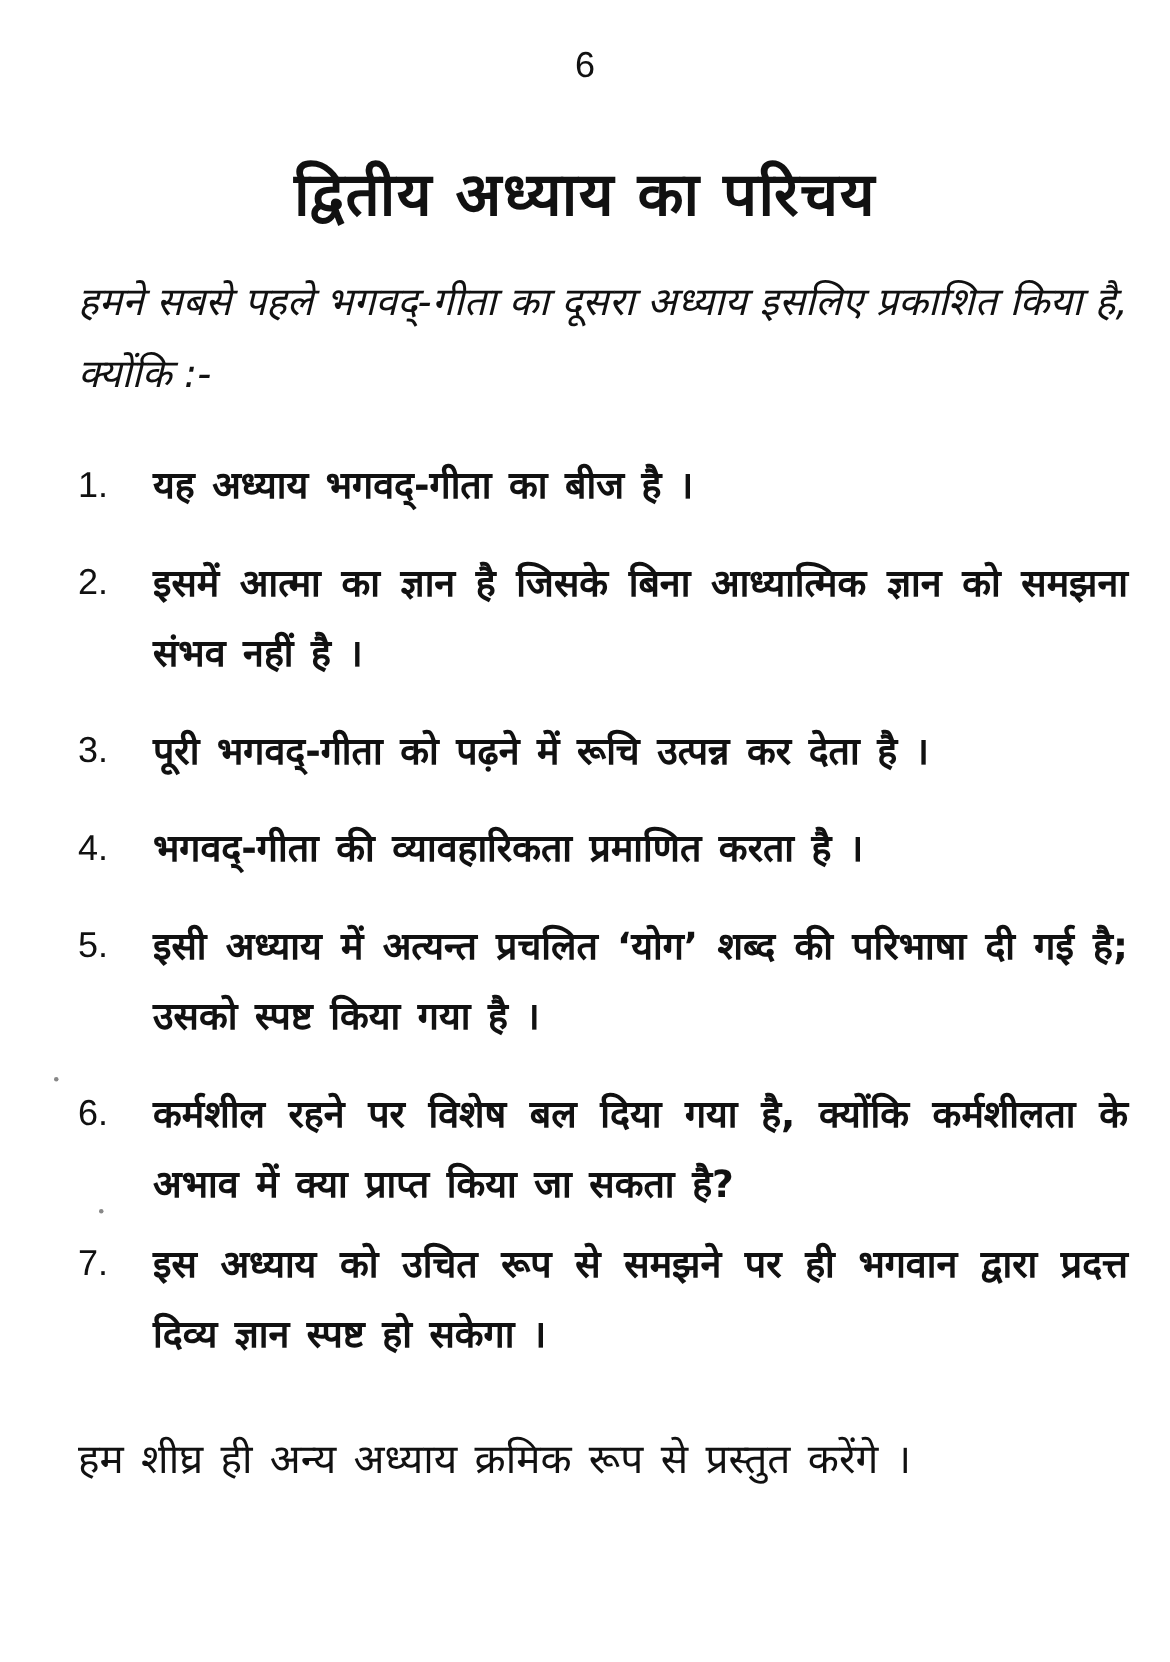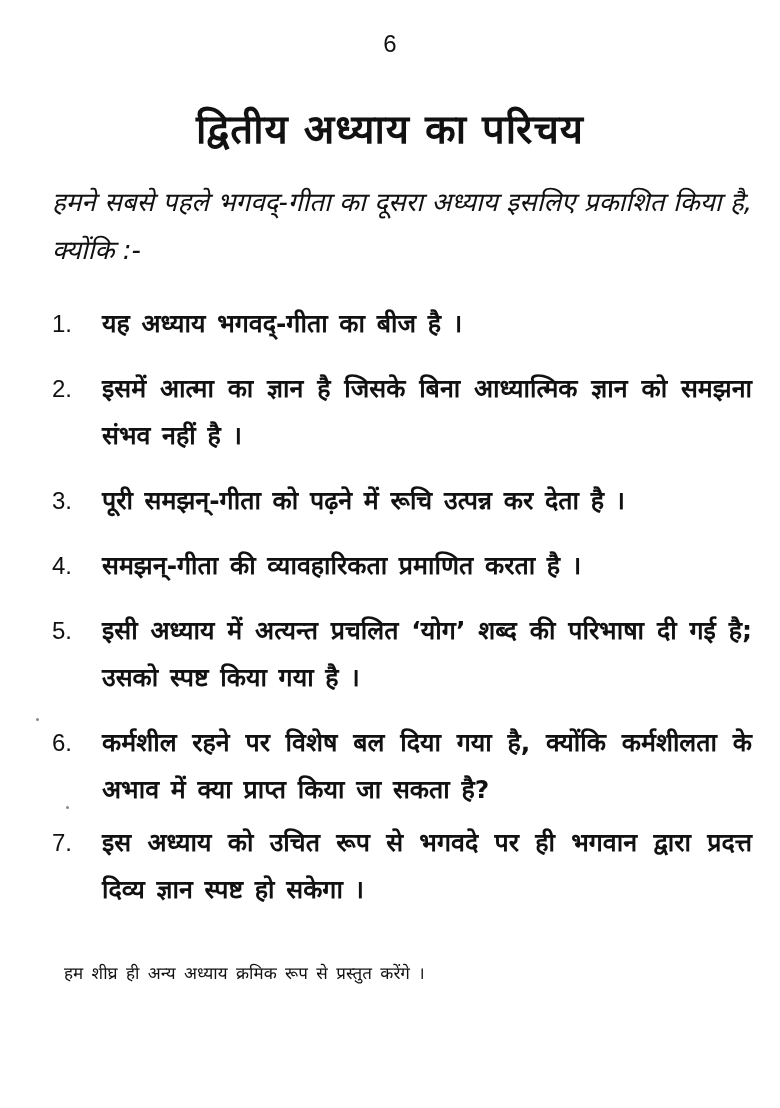--- a/index.html
+++ b/index.html
@@ -71,23 +71,23 @@
     .item-text {
       flex: 1;
       text-align: justify;
       text-align-last: left;
       word-spacing: 3px;
       font-weight: bold;
     }
     .closing {
       position: absolute;
       top: 950px;
-      left: 64px;
+      left: 52px;
       width: 700px;
-      font-size: 17px;
+      font-size: 27px;
       line-height: 47px;
       word-spacing: 3px;
     }
     .speck {
       position: absolute;
       width: 3px;
       height: 3px;
       background: #888;
       border-radius: 50%;
     }
@@ -105,36 +105,36 @@
   <li class="list-item">
     <span class="item-num">1.</span>
     <span class="item-text">यह अध्याय भगवद्-गीता का बीज है ।</span>
   </li>
   <li class="list-item">
     <span class="item-num">2.</span>
     <span class="item-text">इसमें आत्मा का ज्ञान है जिसके बिना आध्यात्मिक ज्ञान को समझना संभव नहीं है ।</span>
   </li>
   <li class="list-item">
     <span class="item-num">3.</span>
-    <span class="item-text">पूरी समझन्-गीता को पढ़ने में रूचि उत्पन्न कर देता है ।</span>
+    <span class="item-text">पूरी भगवद्-गीता को पढ़ने में रूचि उत्पन्न कर देता है ।</span>
   </li>
   <li class="list-item">
     <span class="item-num">4.</span>
-    <span class="item-text">समझन्-गीता की व्यावहारिकता प्रमाणित करता है ।</span>
+    <span class="item-text">भगवद्-गीता की व्यावहारिकता प्रमाणित करता है ।</span>
   </li>
   <li class="list-item">
     <span class="item-num">5.</span>
     <span class="item-text">इसी अध्याय में अत्यन्त प्रचलित ‘योग’ शब्द की परिभाषा दी गई है; उसको स्पष्ट किया गया है ।</span>
   </li>
   <li class="list-item" style="margin-bottom:6px;">
     <span class="item-num">6.</span>
     <span class="item-text">कर्मशील रहने पर विशेष बल दिया गया है, क्योंकि कर्मशीलता के अभाव में क्या प्राप्त किया जा सकता है?</span>
   </li>
   <li class="list-item">
     <span class="item-num">7.</span>
-    <span class="item-text">इस अध्याय को उचित रूप से भगवदे पर ही भगवान द्वारा प्रदत्त दिव्य ज्ञान स्पष्ट हो सकेगा ।</span>
+    <span class="item-text">इस अध्याय को उचित रूप से समझने पर ही भगवान द्वारा प्रदत्त दिव्य ज्ञान स्पष्ट हो सकेगा ।</span>
   </li>
 </ol>
 
 <p class="closing" style="margin:0;">हम शीघ्र ही अन्य अध्याय क्रमिक रूप से प्रस्तुत करेंगे ।</p>
 
 <span class="speck" style="top:718px;left:36px;"></span>
 <span class="speck" style="top:806px;left:66px;"></span>
 
 </body></html>

